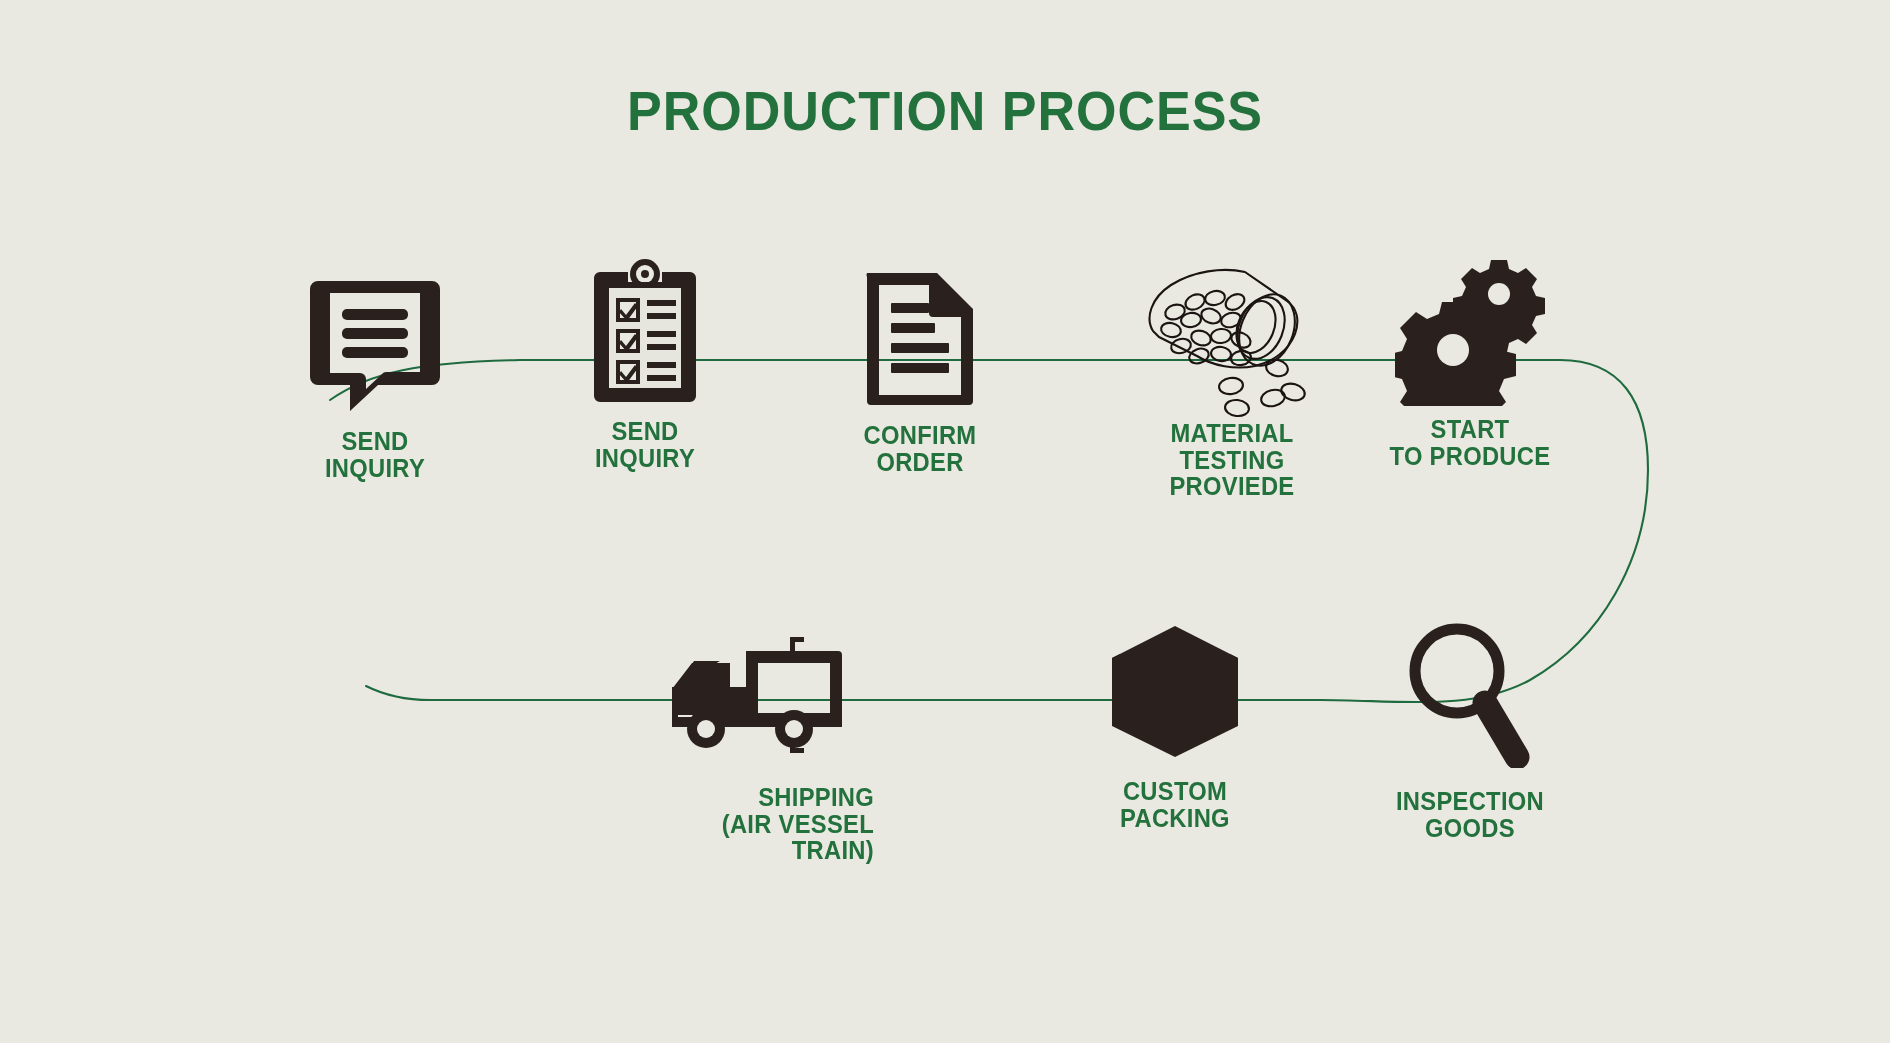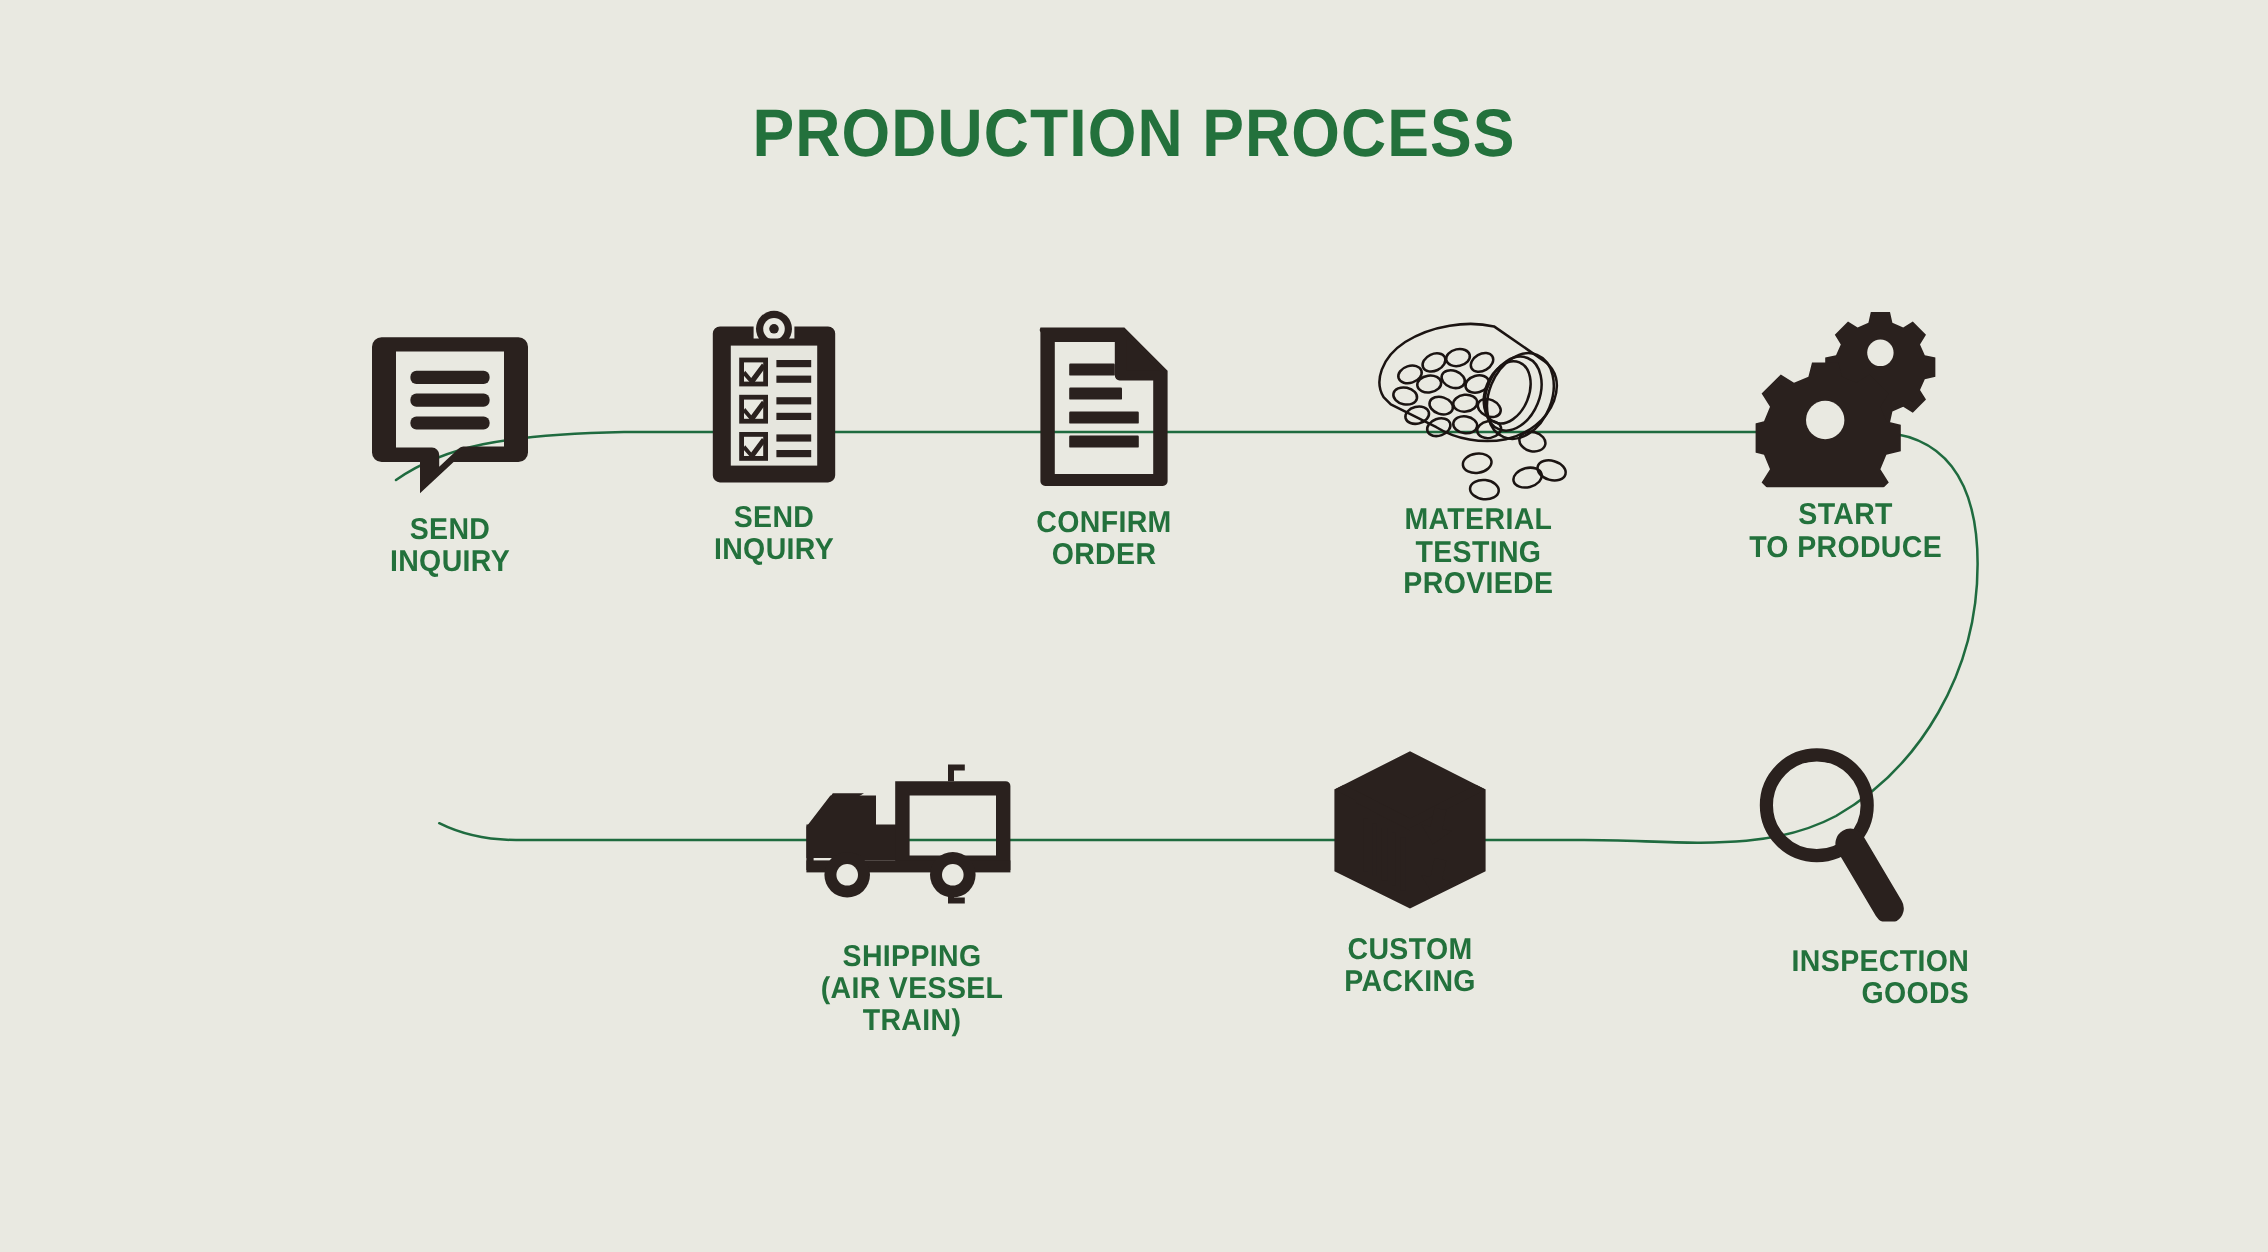--- a/index.html
+++ b/index.html
@@ -59,26 +59,26 @@
     white-space: pre-line;
   }
   .ink { fill: #2a211e; }
   .sketch { fill: none; stroke: #1b1412; stroke-width: 2.1; stroke-linecap: round; stroke-linejoin: round; }
 
   
   #step-1 { left: 255px;  top: 268px; }
   #step-2 { left: 525px;  top: 258px; }
   #step-3 { left: 800px;  top: 262px; }
   #step-4 { left: 1112px; top: 258px; }
-  #step-5 { left: 1418px; top: 256px; }
+  #step-5 { left: 1350px; top: 256px; }
   
   #step-6 { left: 266px;  top: 620px; }
-  #step-7 { left: 640px;  top: 620px; }
+  #step-7 { left: 640px;  top: 620px; text-align: right; }
   #step-8 { left: 1055px; top: 616px; }
-  #step-9 { left: 1407px; top: 620px; text-align: right; }
+  #step-9 { left: 1350px; top: 620px; }
 
   #step-4 .icon { height: 160px; }
   #step-4 .label { margin-top: 2px; }
   #step-7 .label, #step-6 .label { margin-top: 14px; }
   #step-9 .label { margin-top: 18px; }
   #step-8 .label { margin-top: 12px; }
 </style>
 </head>
 <body>
 

